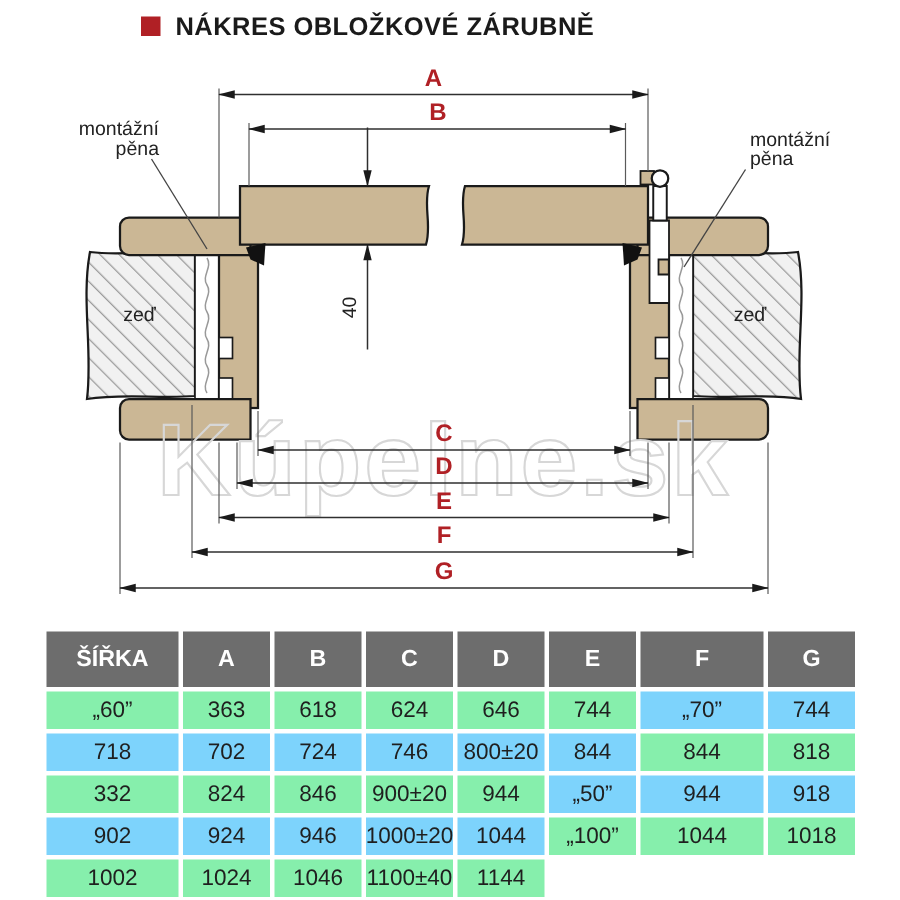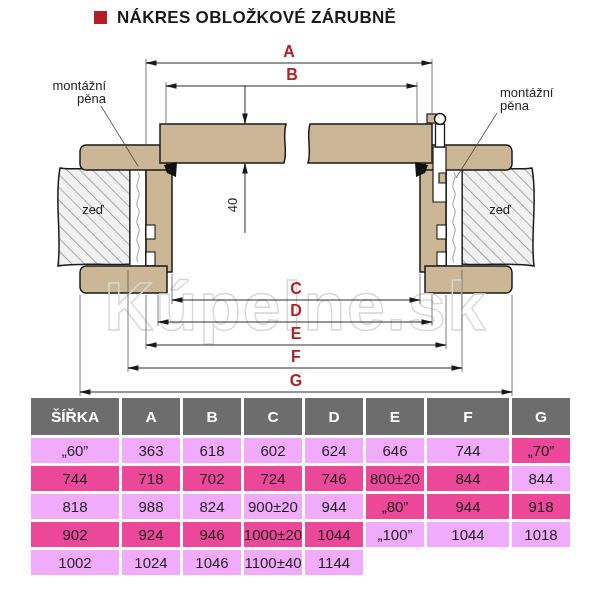--- a/index.html
+++ b/index.html
@@ -11,29 +11,29 @@
   .title-text{margin:0 0 0 10px;font-size:17px;font-weight:bold;color:#1a1a1a;
               letter-spacing:.3px;white-space:nowrap;}
   
   .diagram{position:absolute;top:40px;left:0;}
   .dim-label{font-size:16px;font-weight:bold;fill:#b02025;text-anchor:middle;}
   .small-label{font-size:13px;fill:#222222;}
   .dimline{stroke:#2f2f2f;stroke-width:1;}
   .extline{stroke:#5a5a5a;stroke-width:0.8;}
   .leader{stroke:#444444;stroke-width:0.9;fill:none;}
   
-  .tbl{position:absolute;left:31px;top:398px;display:grid;
+  .tbl{position:absolute;left:31px;top:421px;display:grid;
        grid-template-columns:88px 58px 58px 58px 58px 58px 82px 58px;
        column-gap:3px;row-gap:3px;}
   .tbl .hcell{background:#6d6d6d;color:#ffffff;font-weight:bold;font-size:15.5px;
        height:37px;display:flex;align-items:center;justify-content:center;}
   .tbl .cell{height:25px;display:flex;align-items:center;justify-content:center;
        font-size:15px;color:#1f1f1f;}
-  .tbl .odd{background:#f0abfc;}
-  .tbl .even{background:#ec4899;}
+  .tbl .odd{background:#86efac;}
+  .tbl .even{background:#7dd3fc;}
 </style>
 </head>
 <body>
 
 <div class="page">
 
   <div class="title-row">
     <div class="title-bullet"></div>
     <h1 class="title-text">NÁKRES OBLOŽKOVÉ ZÁRUBNĚ</h1>
   </div>
@@ -178,42 +178,42 @@
     <div class="hcell">B</div>
     <div class="hcell">C</div>
     <div class="hcell">D</div>
     <div class="hcell">E</div>
     <div class="hcell">F</div>
     <div class="hcell">G</div>
 
     <div class="cell odd">„60”</div>
     <div class="cell odd">363</div>
     <div class="cell odd">618</div>
-    <div class="cell odd">602</div>
     <div class="cell odd">624</div>
     <div class="cell odd">646</div>
     <div class="cell odd">744</div>
 
     <div class="cell even">„70”</div>
     <div class="cell even">744</div>
     <div class="cell even">718</div>
     <div class="cell even">702</div>
     <div class="cell even">724</div>
     <div class="cell even">746</div>
     <div class="cell even">800±20</div>
     <div class="cell even">844</div>
 
     <div class="cell odd">844</div>
     <div class="cell odd">818</div>
-    <div class="cell odd">988</div>
+    <div class="cell odd">332</div>
     <div class="cell odd">824</div>
+    <div class="cell odd">846</div>
     <div class="cell odd">900±20</div>
     <div class="cell odd">944</div>
 
-    <div class="cell even">„80”</div>
+    <div class="cell even">„50”</div>
     <div class="cell even">944</div>
     <div class="cell even">918</div>
     <div class="cell even">902</div>
     <div class="cell even">924</div>
     <div class="cell even">946</div>
     <div class="cell even">1000±20</div>
     <div class="cell even">1044</div>
 
     <div class="cell odd">„100”</div>
     <div class="cell odd">1044</div>

